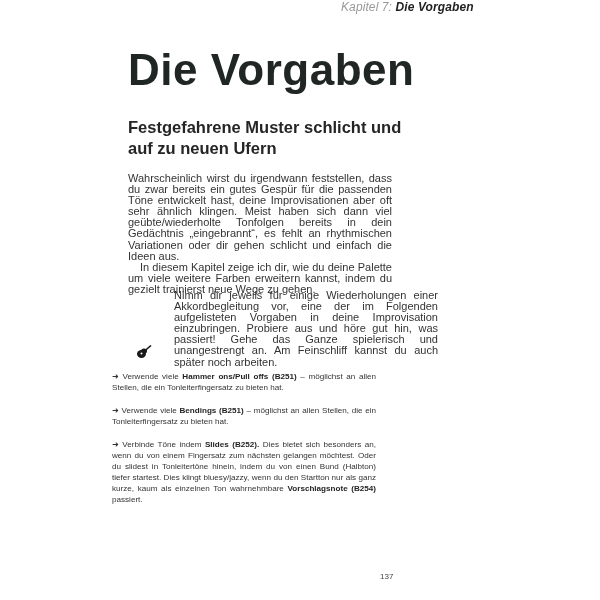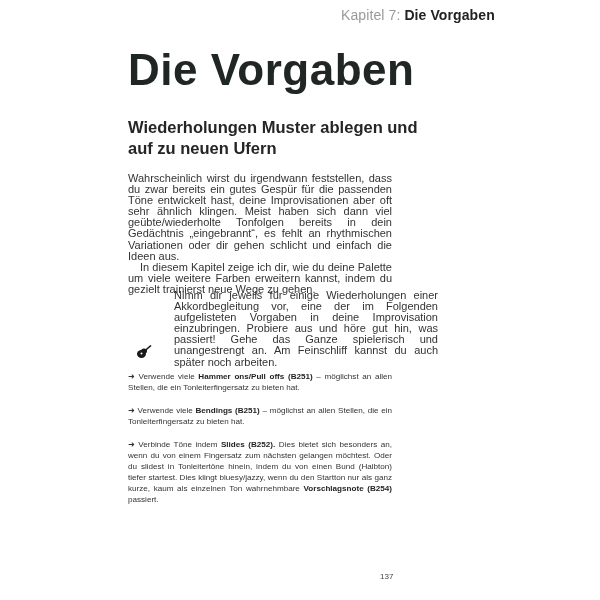--- a/index.html
+++ b/index.html
@@ -1,46 +1,46 @@
 <!DOCTYPE html>
 <html><head>
 <meta charset="utf-8">
 <style>
   html, body { margin:0; padding:0; background:#ffffff; }
   body { width:600px; height:600px; position:relative; overflow:hidden; font-family:"Liberation Sans", sans-serif; color:#2a2a2a; }
-  .running-head { position:absolute; top:7px; left:341px; font-size:14px; letter-spacing:0.1px; }
+  .running-head { position:absolute; top:0; left:341px; font-size:12px; letter-spacing:0.1px;font-style:italic; }
   .running-head .chap { color:#9a9a9a; }
   .running-head .title { color:#222; font-weight:bold; }
   .h1 { position:absolute; top:46px; left:128px; font-size:44px; font-weight:bold; color:#1f2624; letter-spacing:0.5px; margin:0; line-height:1.1; }
   .h2 { position:absolute; top:117px; left:128px; font-size:16.5px; color:#252525; line-height:21px; margin:0; width:300px; }
   .body { position:absolute; left:128px; width:264px; font-size:11px; line-height:11.1px; color:#333; text-align:justify; }
   .body p { margin:0; }
   .p1 { top:173px; }
   .p2 { top:267px; }
   .indent { text-indent:12px; }
   .h3 { position:absolute; top:345px; left:128px; font-size:12.8px; color:#222; margin:0; display:flex; align-items:center; }
   .guitar { display:inline-block; width:16px; height:14px; margin-left:8px; }
-  .item { position:absolute; left:128px; width:264px; font-size:8.1px; line-height:11.1px; color:#333; text-align:justify; margin:0; }
+  .item { position:absolute; left:112px; width:264px; font-size:8.1px; line-height:11.1px; color:#333; text-align:justify; margin:0; }
   .item b { color:#1f1f1f; }
   .i1 { top:371px; }
   .i2 { top:405px; }
   .i3 { top:439px; }
   .pagenum { position:absolute; top:572px; left:380px; font-size:8px; color:#444; }
 </style>
 </head>
 <body>
 
 <div class="running-head">
   <span class="chap">Kapitel 7:</span>
   <span class="title">Die Vorgaben</span>
 </div>
 
 <h1 class="h1">Die Vorgaben</h1>
 
-<h2 class="h2">Wiederholungen Muster ablegen und auf zu neuen Ufern</h2>
+<h2 class="h2">Festgefahrene Muster schlicht und auf zu neuen Ufern</h2>
 
 <div class="body p1">
   <p>Wahrscheinlich wirst du irgendwann feststellen, dass du zwar bereits ein gutes Gespür für die passenden Töne entwickelt hast, deine Improvisationen aber oft sehr ähnlich klingen. Meist haben sich dann viel geübte/wiederholte Tonfolgen bereits in dein Gedächtnis „eingebrannt“, es fehlt an rhythmischen Variationen oder dir gehen schlicht und einfach die Ideen aus.</p>
   <p class="indent">In diesem Kapitel zeige ich dir, wie du deine Palette um viele weitere Farben erweitern kannst, indem du gezielt trainierst neue Wege zu gehen.</p>
 </div>
 
 <div class="body p2" style="top:290px;margin-left:46px;">
   <p>Nimm dir jeweils für einige Wiederholungen einer Akkordbegleitung vor, eine der im Folgenden aufgelisteten Vorgaben in deine Improvisation einzubringen. Probiere aus und höre gut hin, was passiert! Gehe das Ganze spielerisch und unangestrengt an. Am Feinschliff kannst du auch später noch arbeiten.</p>
 </div>
 

